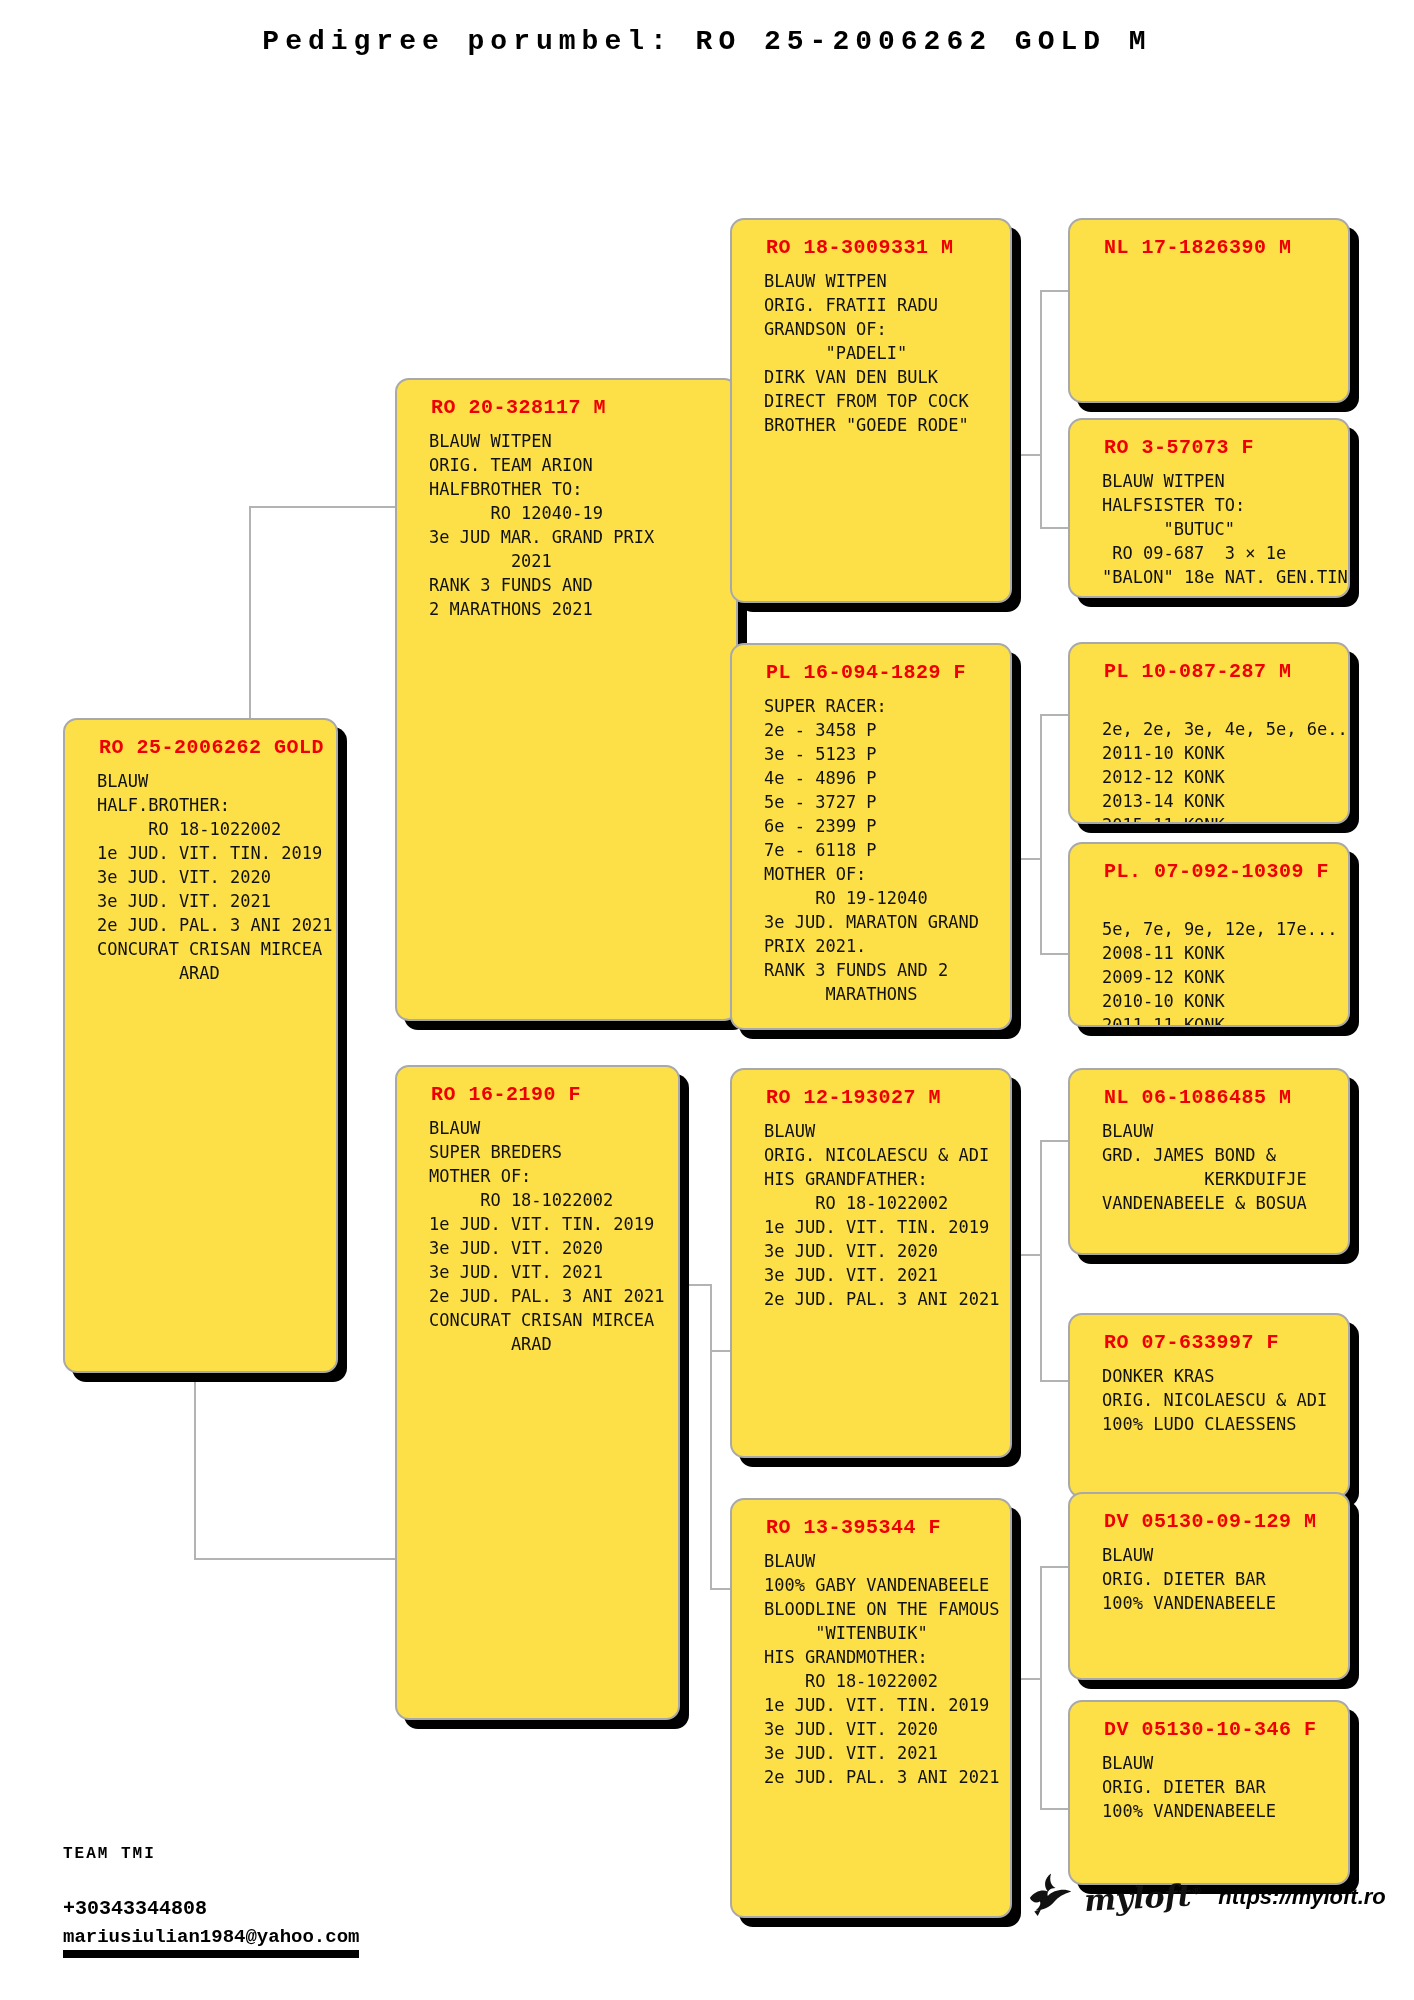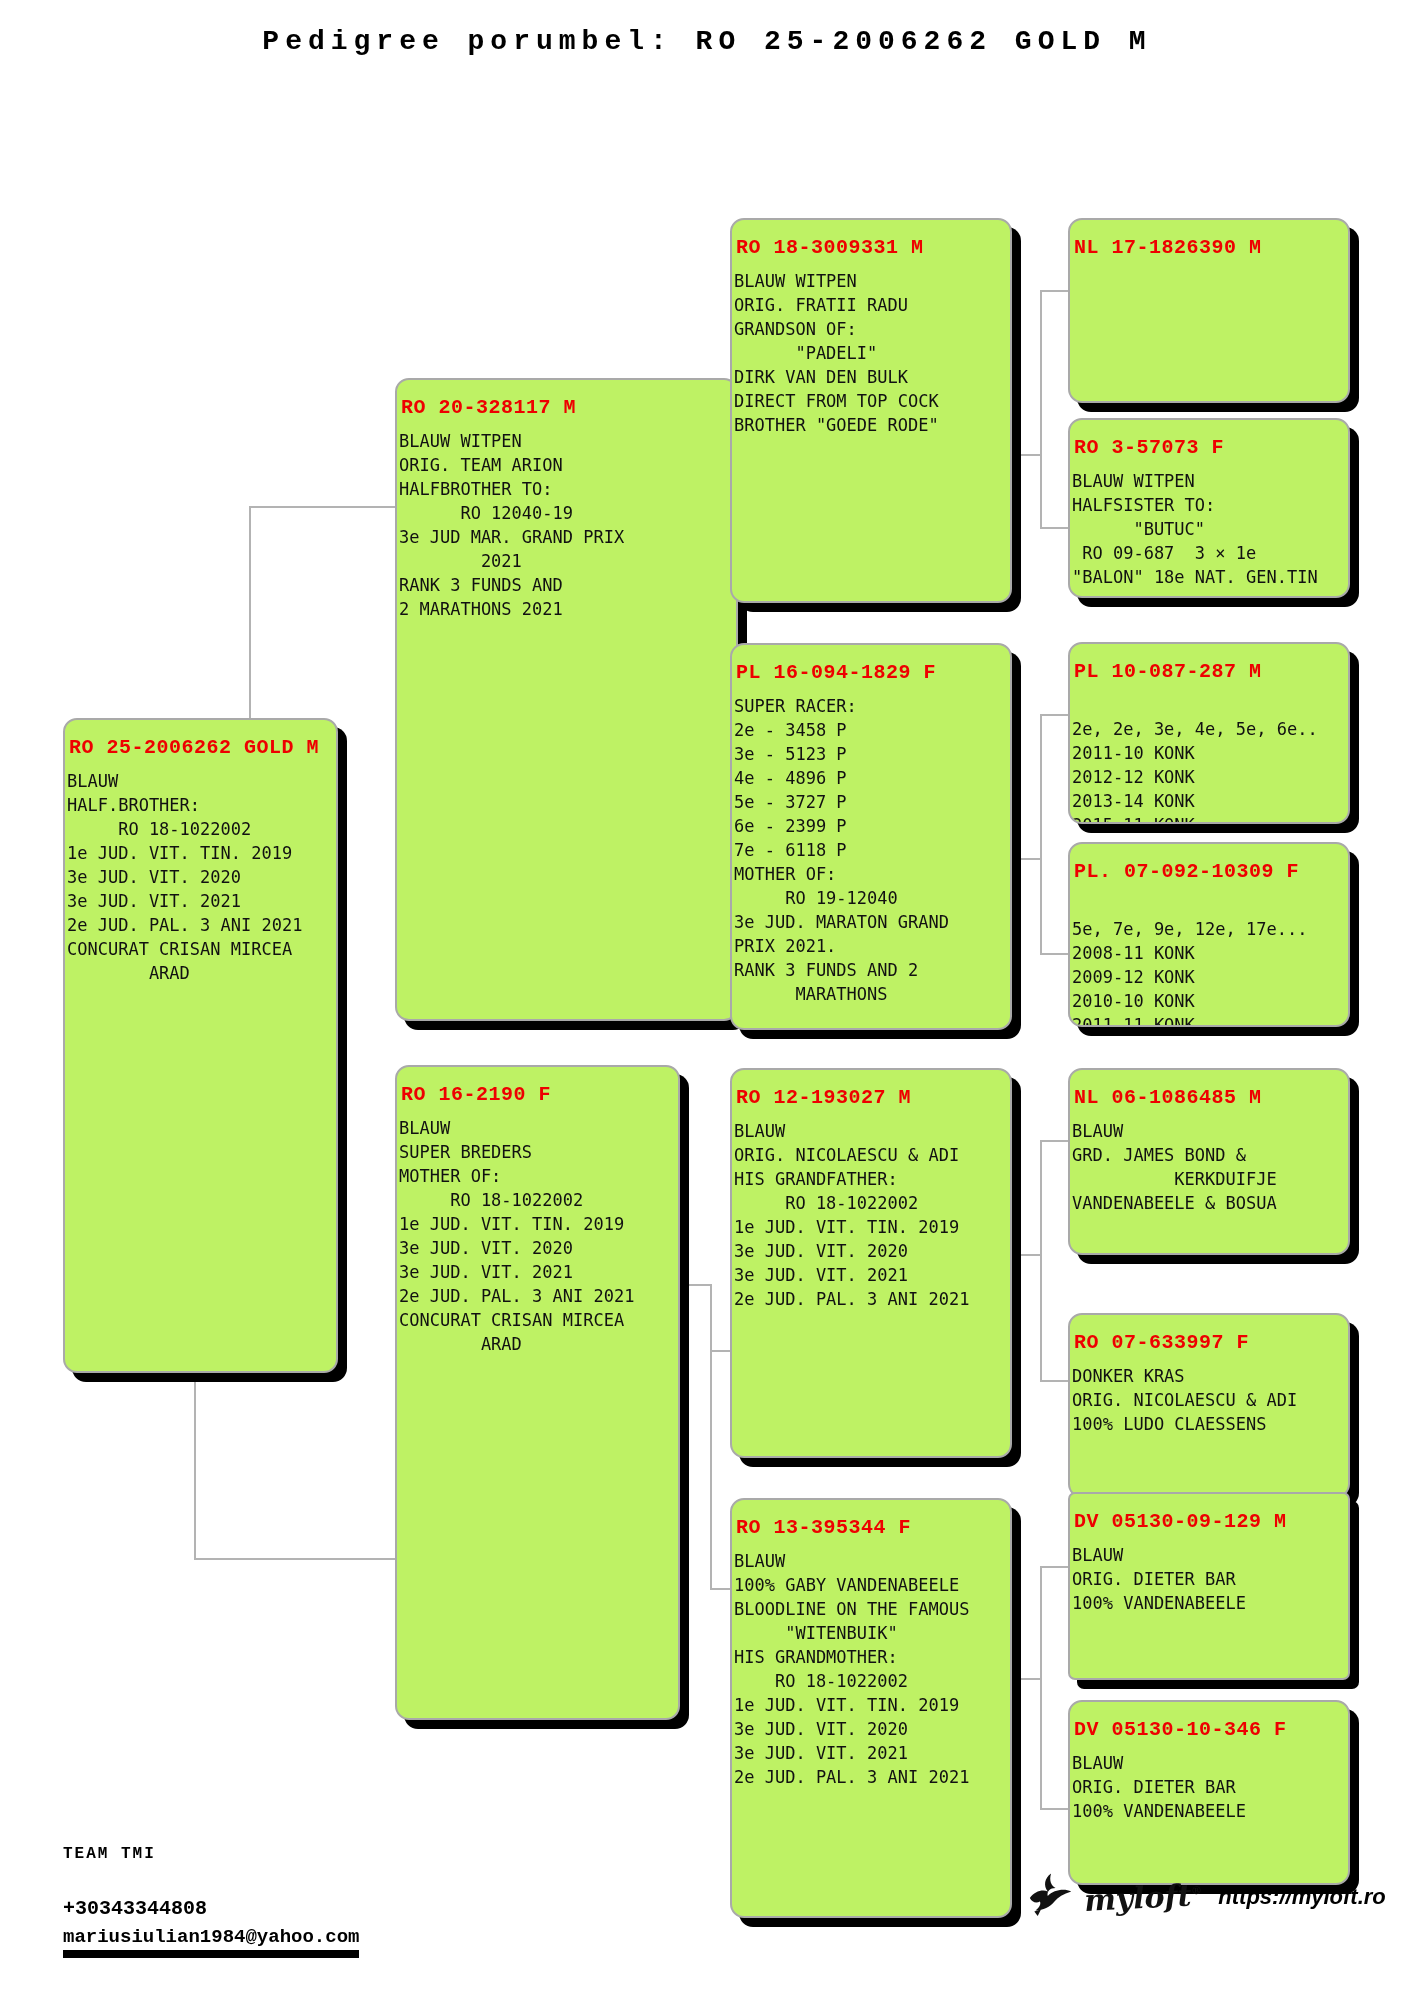--- a/index.html
+++ b/index.html
@@ -1,20 +1,20 @@
 <!DOCTYPE html>
 <html><head>
 <meta charset="utf-8">
 <style>
   html,body{margin:0;padding:0;background:#fff;}
   body{width:1414px;height:2000px;position:relative;font-family:"DejaVu Sans Mono",monospace;color:#111;}
   .page-title{position:absolute;top:26px;left:0;width:100%;text-align:center;
     font-family:"Liberation Mono",monospace;font-weight:bold;font-size:28px;letter-spacing:6px;color:#000;white-space:pre;}
-  .box{position:absolute;background:#bef264;border:2px solid #a9a9a9;border-radius:14px;
-    box-shadow:9px 9px 0 #000;padding:12px 2px;box-sizing:border-box;overflow:hidden;}
+  .box{position:absolute;background:#fde047;border:2px solid #a9a9a9;border-radius:14px;
+    box-shadow:9px 9px 0 #000;padding:12px 32px;box-sizing:border-box;overflow:hidden;}
   .ring{display:block;font-family:"Liberation Mono",monospace;font-weight:bold;color:#ee0000;
     font-size:20px;letter-spacing:0.5px;margin:4px 0 10px 2px;white-space:pre;}
   .details{font-size:17px;line-height:24px;color:#111;white-space:pre;}
   .h,.v{position:absolute;background:#b3b3b3;}
   .h{height:2px;}
   .v{width:2px;}
   .footer-left{position:absolute;left:63px;top:1845px;font-family:"Liberation Mono",monospace;font-weight:bold;color:#000;}
   .team{font-size:16px;letter-spacing:2px;margin-bottom:34px;}
   .phone{font-size:20px;margin-bottom:6px;}
   .email{font-size:19px;border-bottom:8px solid #000000;padding-bottom:2px;display:inline-block;}
@@ -188,21 +188,21 @@
 GRD. JAMES BOND &amp;
           KERKDUIFJE
 VANDENABEELE &amp; BOSUA</div>
 </div>
 <div class="box" style="left:1068px;top:1273px;width:282px;height:185px;margin-top:40px;">
   <span class="ring">RO 07-633997 F</span>
   <div class="details">DONKER KRAS
 ORIG. NICOLAESCU &amp; ADI
 100% LUDO CLAESSENS</div>
 </div>
-<div class="box" style="left:1068px;top:1492px;width:282px;height:188px;border-radius:7px;">
+<div class="box" style="left:1068px;top:1492px;width:282px;height:188px;">
   <span class="ring">DV 05130-09-129 M</span>
   <div class="details">BLAUW
 ORIG. DIETER BAR
 100% VANDENABEELE</div>
 </div>
 <div class="box" style="left:1068px;top:1700px;width:282px;height:185px;">
   <span class="ring">DV 05130-10-346 F</span>
   <div class="details">BLAUW
 ORIG. DIETER BAR
 100% VANDENABEELE</div>

